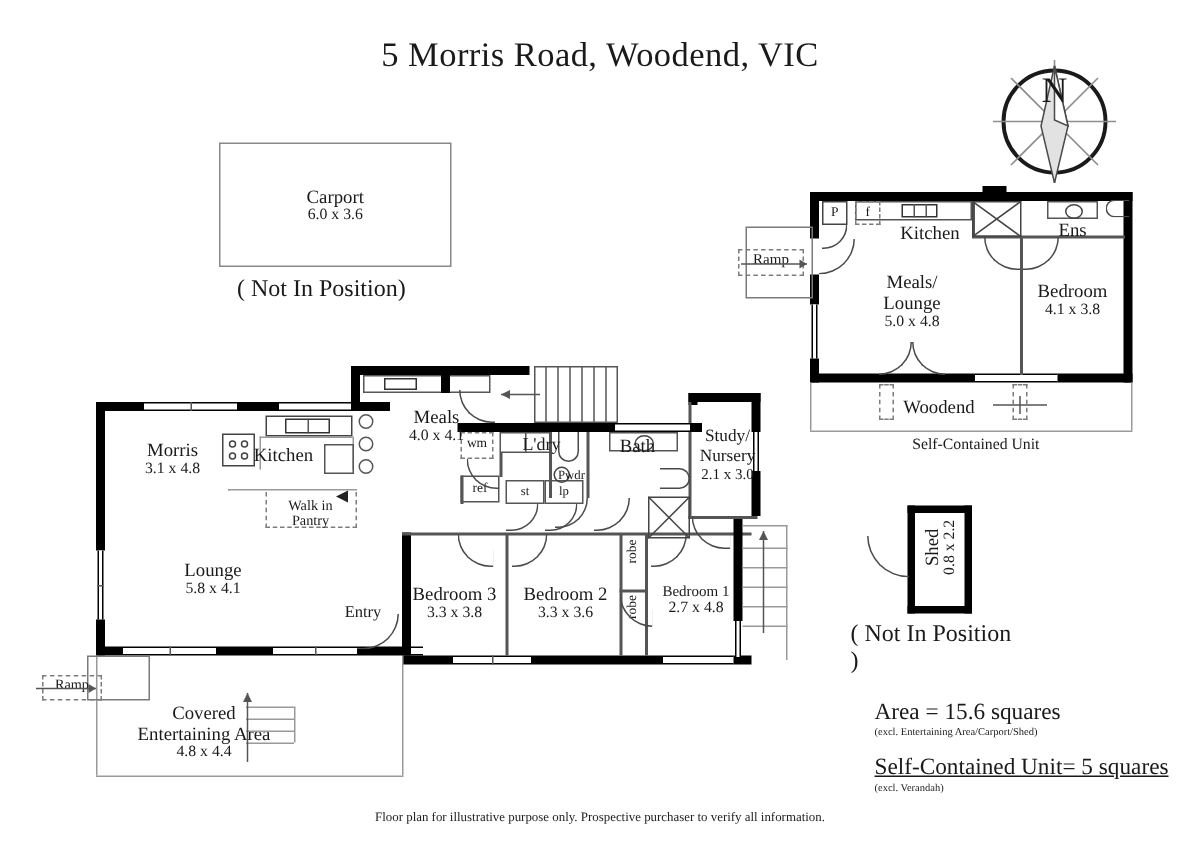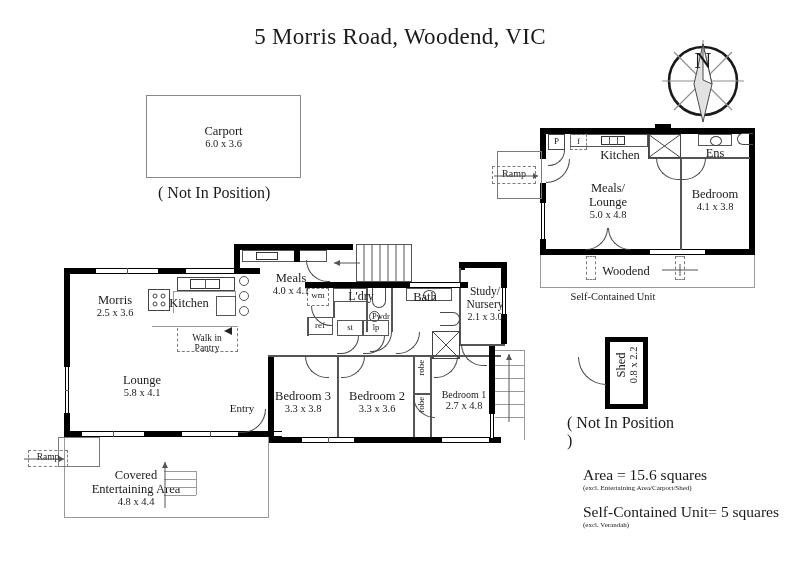--- a/index.html
+++ b/index.html
@@ -144,21 +144,21 @@
 <div class="rl" style="left:678px;top:187px;width:74px;">
   <span class="n">Bedroom</span>
   <span class="d">4.1 x 3.8</span>
 </div>
 <div class="rl" style="left:694px;top:146px;width:42px;">
   <span class="n">Ens</span>
 </div>
 <div class="rl" style="left:578px;top:264px;width:96px;">
   <span class="n">Woodend</span>
 </div>
-<div class="cap" style="left:533px;top:291px;width:160px;text-align:center;font-size:10.5px;">Self-Contained Unit</div>
+<div class="cap" style="left:533px;top:291px;width:160px;text-align:right;font-size:10.5px;">Self-Contained Unit</div>
 
 <div class="wall" style="left:64px;top:268px;width:32px;height:6px;"></div>
 <div class="win" style="left:96px;top:268px;width:62px;height:6px;"></div>
 <div class="thin" style="left:127px;top:268px;width:1px;height:6px;"></div>
 <div class="wall" style="left:158px;top:268px;width:28px;height:6px;"></div>
 <div class="win" style="left:186px;top:268px;width:48px;height:6px;"></div>
 <div class="wall" style="left:234px;top:268px;width:26px;height:6px;"></div>
 
 <div class="wall" style="left:234px;top:244px;width:6px;height:30px;"></div>
 <div class="wall" style="left:234px;top:244px;width:119px;height:6px;"></div>
@@ -308,21 +308,21 @@
 </svg>
 <div class="arc" style="left:396px;top:332px;width:24px;height:22px;border-radius:0 0 24px 0;border-top:none;border-left:none;"></div>
 <div class="arc" style="left:461px;top:344px;width:26px;height:22px;border-radius:0 0 0 26px;border-top:none;border-right:none;"></div>
 
 <div class="arc" style="left:306px;top:260px;width:24px;height:22px;border-radius:0 0 0 24px;border-top:none;border-right:none;"></div>
 <div class="wall" style="left:294px;top:244px;width:6px;height:18px;"></div>
 <div class="hair" style="left:340px;top:358px;width:1px;height:0px;"></div>
 
 <div class="rl" style="left:78px;top:293px;width:74px;">
   <span class="n">Morris</span>
-  <span class="d">2.5 x 3.6</span>
+  <span class="d">3.1 x 4.8</span>
 </div>
 <div class="rl" style="left:153px;top:296px;width:72px;">
   <span class="n">Kitchen</span>
 </div>
 <div class="rl" style="left:105px;top:373px;width:74px;">
   <span class="n">Lounge</span>
   <span class="d">5.8 x 4.1</span>
 </div>
 <div class="rl" style="left:255px;top:271px;width:72px;">
   <span class="n">Meals</span>
@@ -374,17 +374,18 @@
 <div class="outline" style="left:58px;top:437px;width:42px;height:30px;border-color:#7a7a7a;"></div>
 <div class="dash" style="left:28px;top:450px;width:40px;height:17px;"></div>
 <div class="tiny" style="left:28px;top:453px;width:40px;font-size:9.5px;">Ramp</div>
 <svg class="abs" style="left:24px;top:453px;" width="44" height="12">
   <line x1="0" y1="6" x2="40" y2="6" stroke="#555" stroke-width="1"></line>
   <polygon points="40,6 35,3 35,9" fill="#555"></polygon>
 </svg>
 
 <div class="note-b" style="left:583px;top:466px;">Area = 15.6 squares</div>
 <div class="note-s" style="left:583px;top:484px;">(excl. Entertaining Area/Carport/Shed)</div>
-<div class="note-b" style="left:583px;top:503px;">Self-Contained Unit= 5 squares</div>
+<div class="note-b" style="left:583px;top:503px;text-decoration:underline;">Self-Contained Unit= 5 squares</div>
 <div class="note-s" style="left:583px;top:521px;">(excl. Verandah)</div>
 
 <div class="abs" id="footer">
+  <div>Floor plan for illustrative purpose only. Prospective purchaser to verify all information.</div>
 </div>
 
 </body></html>

